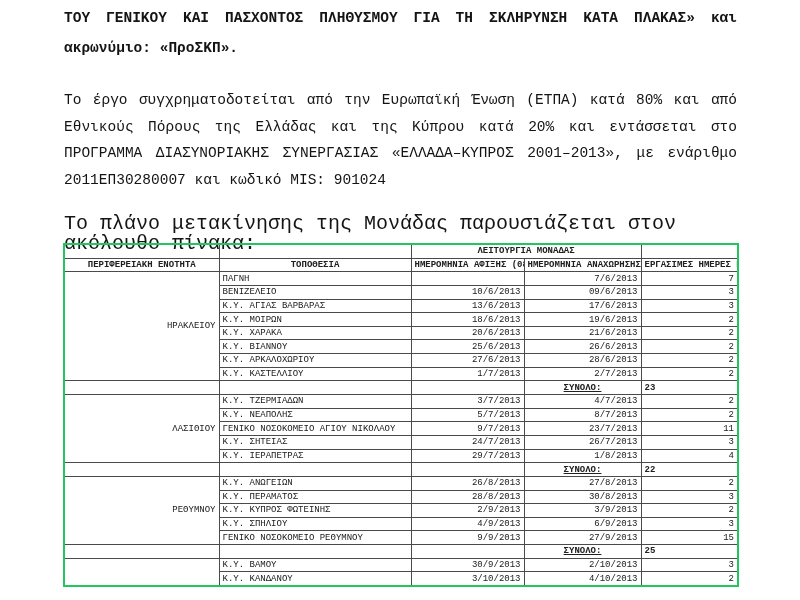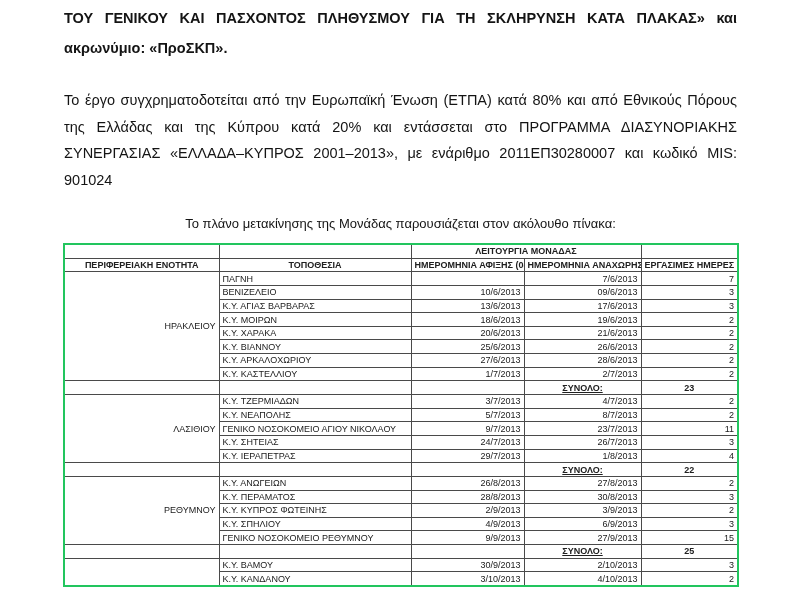--- a/index.html
+++ b/index.html
@@ -1,23 +1,23 @@
 <!DOCTYPE html>
 <html><head>
 <meta charset="utf-8">
 <style>
   html,body { margin:0; padding:0; background:#ffffff; }
   #page {
     position:relative; width:800px; height:600px; background:#ffffff;
-    overflow:hidden; font-family:Liberation Sans, sans-serif; color:#141414;
+    overflow:hidden; font-family:Liberation Mono, monospace; color:#141414;
   }
   .para { position:absolute; left:64px; width:673px; margin:0; text-align:justify; }
   #para1 { top:3px;  font-weight:700; font-size:14.5px; line-height:30px; }
   #para2 { top:87px; font-weight:400; font-size:14.5px; line-height:26.6px; }
-  #para3 { top:214px; font-weight:400; font-size:13px; line-height:20px; text-align:center; }
+  #para3 { top:214px; font-weight:400; font-size:20px; line-height:20px; text-align:left; }
 
   #mtable {
     position:absolute; left:63px; top:243px; width:674px;
     border-collapse:collapse; table-layout:fixed; border:2px solid #22c55e;
   }
   #mtable td {
     border:1px solid #4a4a4a; padding:0 3px; height:12.65px;
     font-size:9px; line-height:10px; color:#202020;
     overflow:hidden; white-space:nowrap; vertical-align:middle;
   }
@@ -25,21 +25,21 @@
   td.spanhd { text-align:center; color:#1f3864; font-weight:700; font-size:8.5px; }
   tr.hdrow td {
     height:53px; border-bottom:2px solid #1c1c1c; text-align:center;
     color:#1f3864; font-weight:700; font-size:8.5px;
     white-space:normal; line-height:11px; padding:0 2px;
   }
   td.region { text-align:right; }
   td.ctr { text-align:right; }
   tr.total td { border-top:2px solid #1c1c1c; border-bottom:2px solid #1c1c1c; font-weight:700; }
   td.tlabel { text-align:center; text-decoration:underline;margin-top:44px; }
-  td.tval { text-align:center; }
+  td.tval { text-align:left; }
 </style>
 </head>
 <body>
 
 <div id="page">
 
   <p class="para" id="para1">ΤΟΥ ΓΕΝΙΚΟΥ ΚΑΙ ΠΑΣΧΟΝΤΟΣ ΠΛΗΘΥΣΜΟΥ ΓΙΑ ΤΗ ΣΚΛΗΡΥΝΣΗ ΚΑΤΑ ΠΛΑΚΑΣ» και ακρωνύμιο: «ΠροΣΚΠ».</p>
   <p class="para" id="para2">Το έργο συγχρηματοδοτείται από την Ευρωπαϊκή Ένωση (ΕΤΠΑ) κατά 80% και από Εθνικούς Πόρους της Ελλάδας και της Κύπρου κατά 20% και εντάσσεται στο ΠΡΟΓΡΑΜΜΑ ΔΙΑΣΥΝΟΡΙΑΚΗΣ ΣΥΝΕΡΓΑΣΙΑΣ «ΕΛΛΑΔΑ–ΚΥΠΡΟΣ 2001–2013», με ενάριθμο 2011ΕΠ30280007 και κωδικό MIS: 901024</p>
   <p class="para" id="para3">Το πλάνο μετακίνησης της Μονάδας παρουσιάζεται στον ακόλουθο πίνακα:</p>
 

